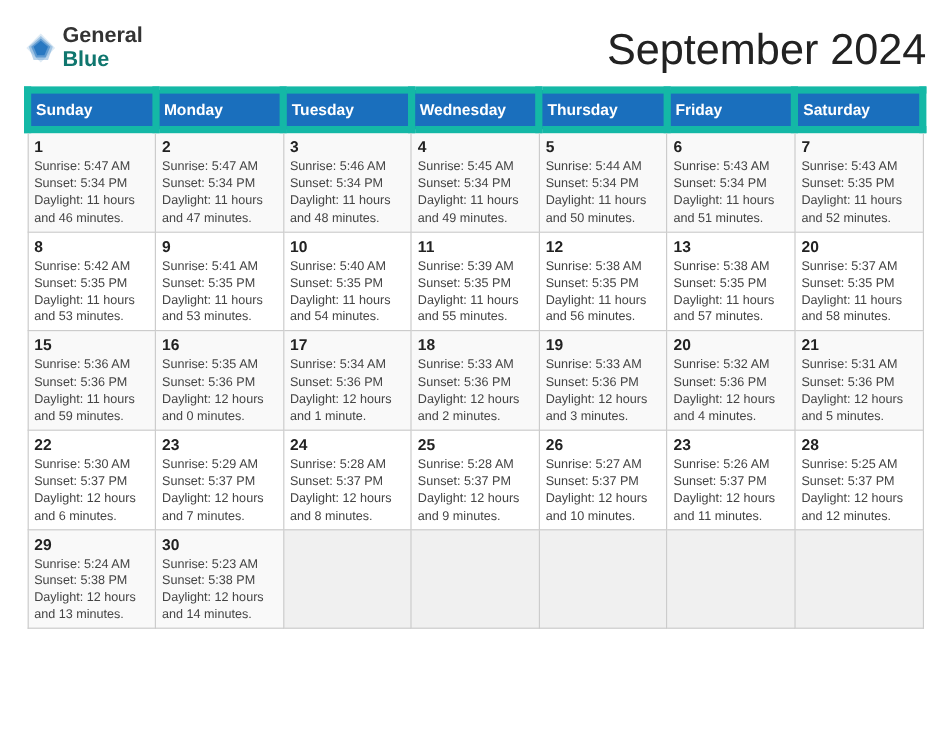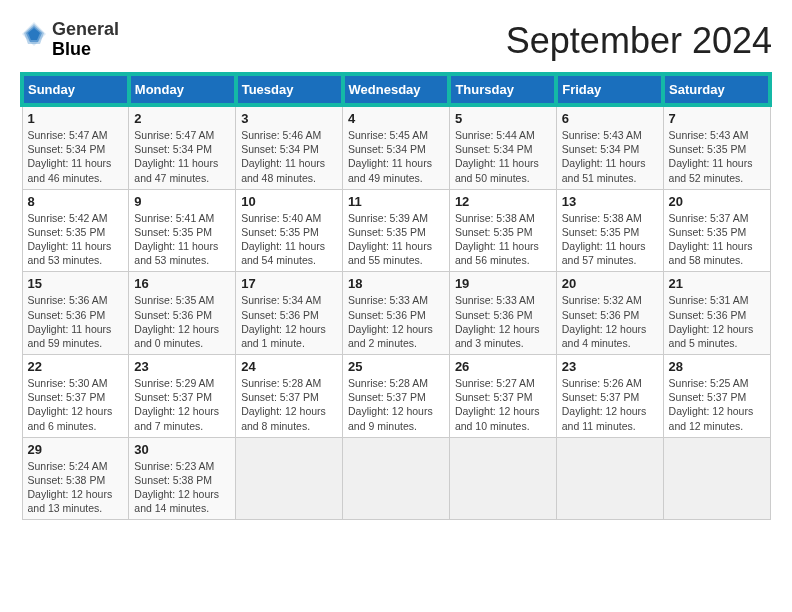--- a/index.html
+++ b/index.html
@@ -11,29 +11,30 @@
       padding: 20px;
     }
     .header {
       display: flex;
       justify-content: space-between;
       align-items: flex-start;
       margin-bottom: 10px;
     }
     .logo {
       display: flex;
+      align-items: center;
       gap: 4px;
     }
     .logo-text {
       font-size: 18px;
       font-weight: bold;
       line-height: 1.1;
     }
     .logo-general { color: #333; }
-    .logo-blue { color: #000000; }
+    .logo-blue { color: #0f766e; }
     .logo-icon {
       width: 28px;
       height: 28px;
     }
     .title-block {
       text-align: right;
     }
     .month-title {
       font-size: 36px;
       font-weight: normal;
@@ -48,21 +49,21 @@
       border-collapse: collapse;
       font-size: 11px;
     }
     thead tr th {
       background-color: #1a6fbd;
       color: white;
       padding: 6px 4px;
       text-align: left;
       font-size: 13px;
       font-weight: bold;
-      border: 4px solid #14b8a6;
+      border: 6px solid #14b8a6;
       margin-top: 39px;
     }
     tbody tr td {
       border: 1px solid #ccc;
       vertical-align: top;
       padding: 4px 5px;
       width: 14.28%;
       height: 80px;
       background: #fff;
     }

